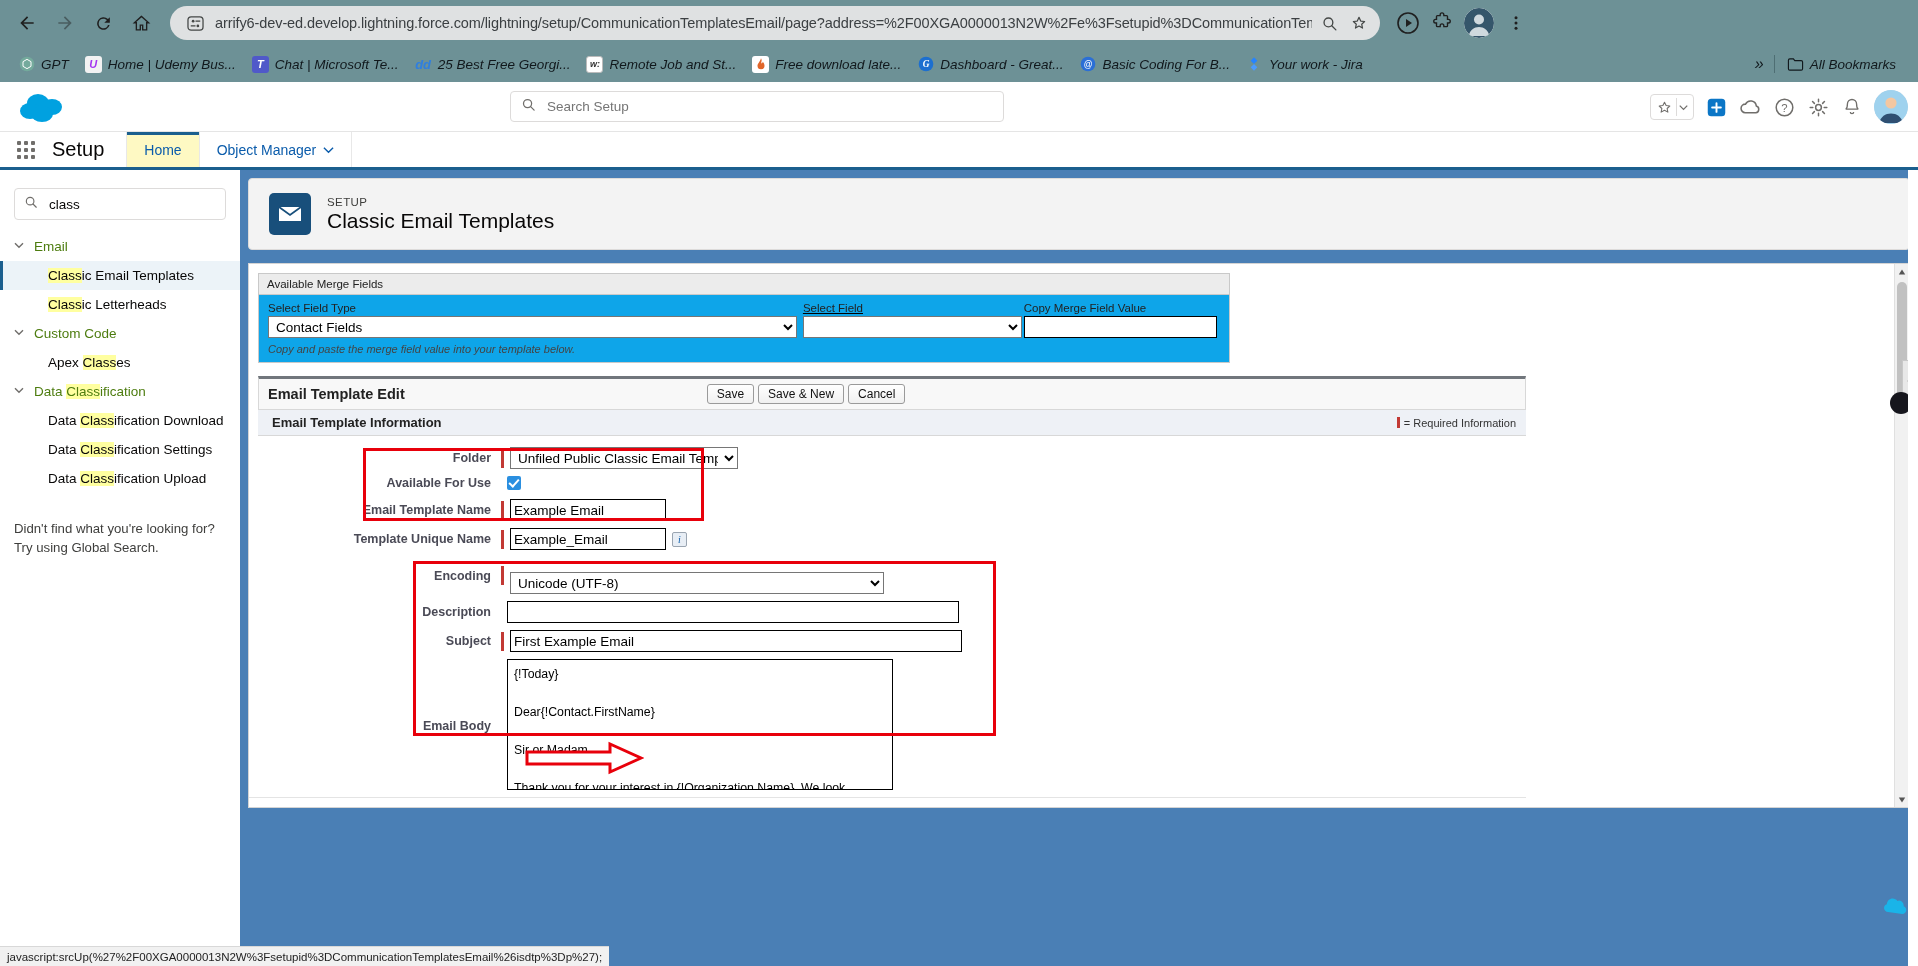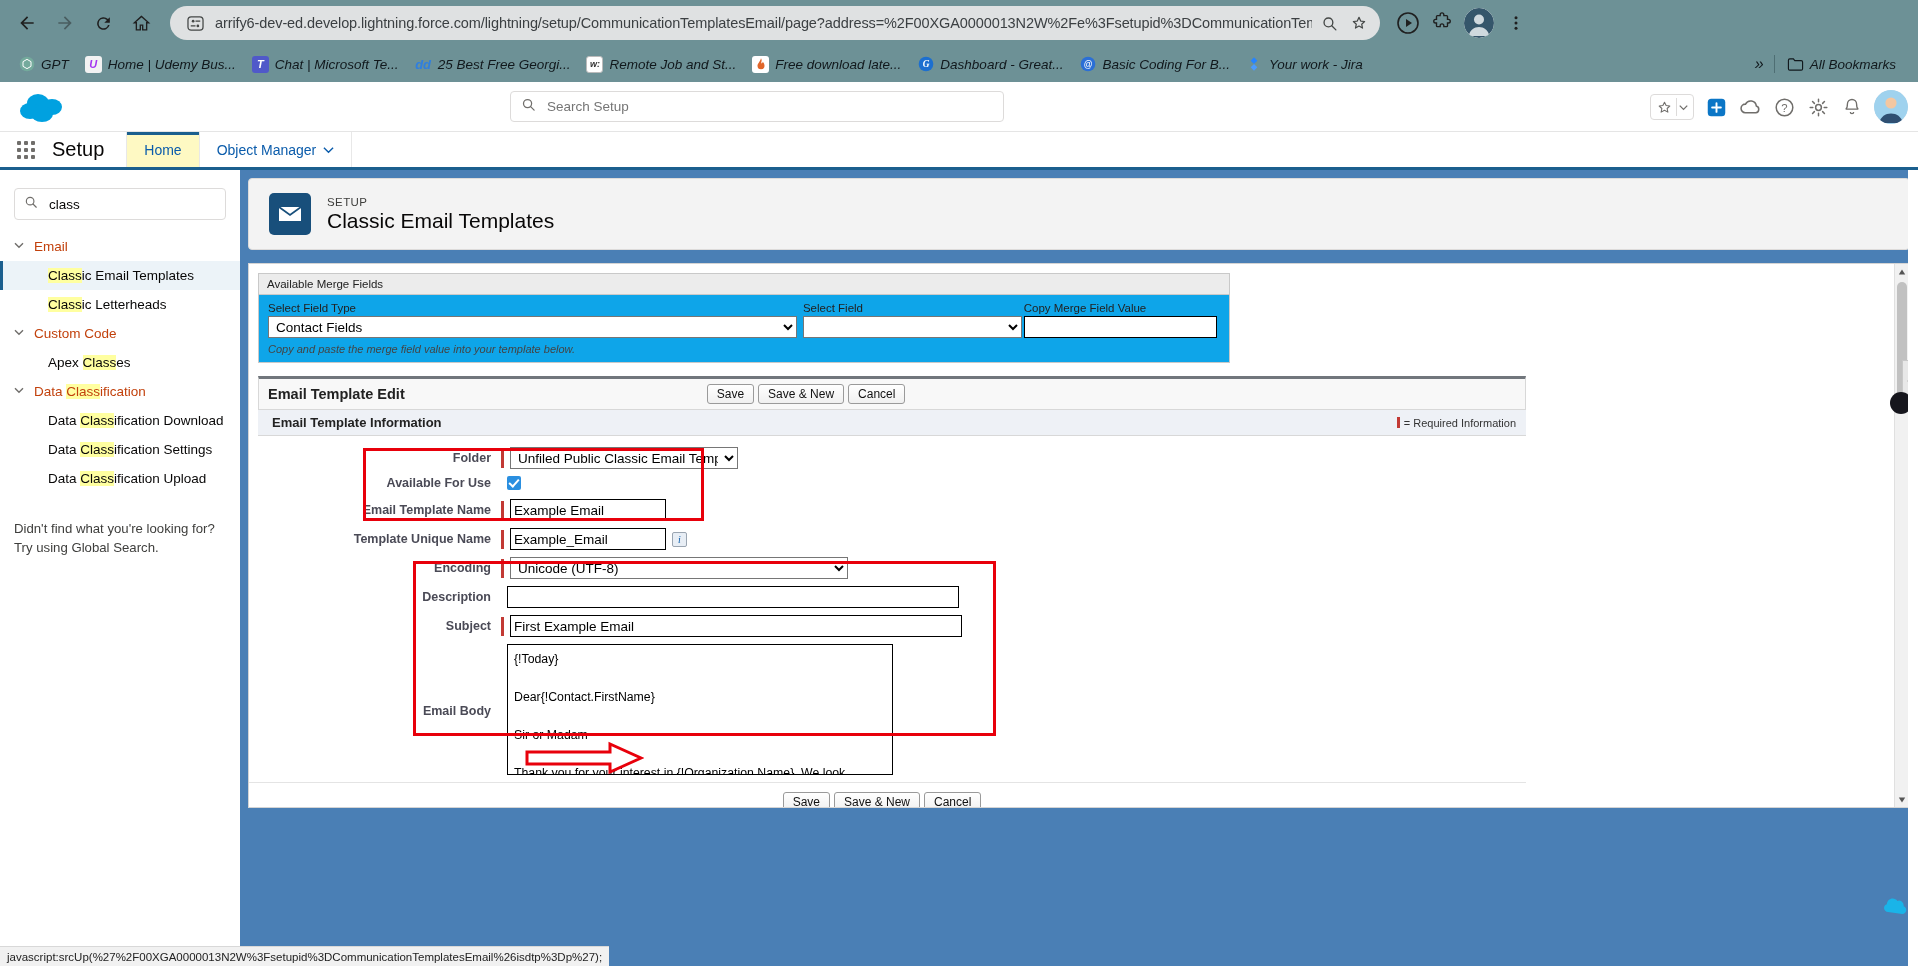--- a/index.html
+++ b/index.html
@@ -199,21 +199,21 @@
     height: 32px; border: 1px solid #dddbda; border-radius: 4px;
     display: flex; align-items: center; padding: 0 9px;
   }
   .side-search input {
     border: none; outline: none; font-size: 13.5px; color: #080707;
     margin-left: 9px; flex: 1 1 auto; background: transparent;
     font-family: "Liberation Sans", sans-serif;
   }
   .tree-group {
     display: flex; align-items: center; gap: 9px;
-    padding: 7px 0 7px 13px; font-size: 13.5px; color: #c2410c;
+    padding: 7px 0 7px 13px; font-size: 13.5px; color: #4d7c0f;
   }
   .tree-item {
     padding: 7px 0 7px 48px; font-size: 13.5px; color: #080707;
     position: relative;
   }
   .tree-item.selected {
     background: #ecf3f8;
     border-left: 3px solid #1b5f8e;
     padding-left: 45px;
   }
@@ -270,21 +270,21 @@
     background: #0ea5e9;
   }
   .merge-hdr {
     background: #ececec;
     border-bottom: 1px solid #c9c9c9;
     font-size: 11.5px; color: #222; padding: 4px 8px; font-weight: 400;
   }
   .merge-body { padding: 7px 9px 7px 9px; }
   .merge-cols { display: flex; }
   .mc1 { width: 545px; }
-  .mc2 { width: 225px; }
+  .mc2 { width: 225px; text-decoration: underline; }
   .mc3 { width: 200px; }
   .mini-label { font-size: 11.5px; color: #222; margin-bottom: 2px; }
   select.sf-select, input.sf-input {
     font-family: "Liberation Sans", sans-serif;
     font-size: 13.5px;
     border: 1px solid #000;
     background: #fff;
     color: #000;
     height: 22px;
     padding: 1px 3px;
@@ -865,21 +865,21 @@
                     <span class="reqmark"></span>
                     <input class="sf-input" style="width: 156px;" value="Example_Email">
                     <span class="info-btn">i</span>
                   </div>
                 </div>
 
                 <div class="frow">
                   <div class="flabel">Encoding</div>
                   <div class="fctl">
                     <span class="reqmark"></span>
-                    <select class="sf-select" style="width:338px;">
+                    <select class="sf-select" style="width:374px;margin-top:15px;">
                       <option>Unicode (UTF-8)</option>
                     </select>
                   </div>
                 </div>
 
                 <div class="frow">
                   <div class="flabel">Description</div>
                   <div class="fctl" style="padding-left:6px;">
                     <input class="sf-input" style="width: 452px;" value="">
                   </div>

